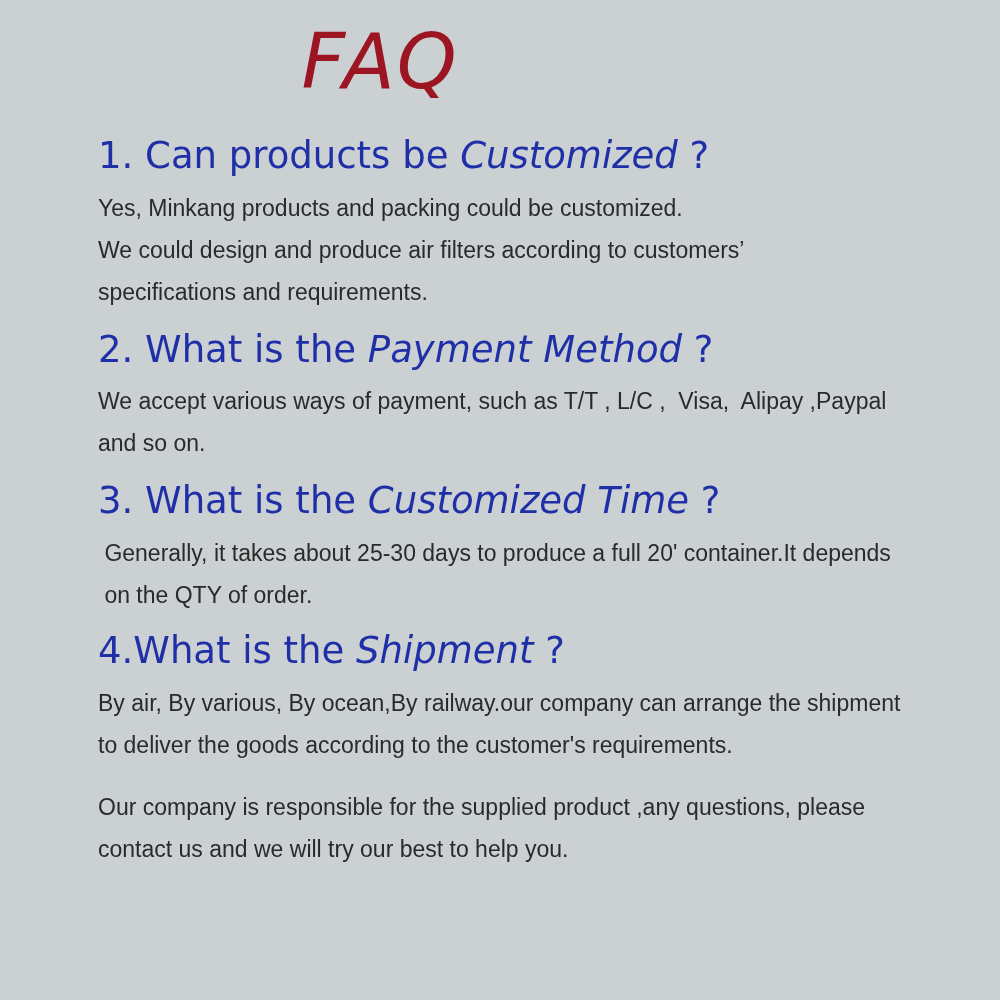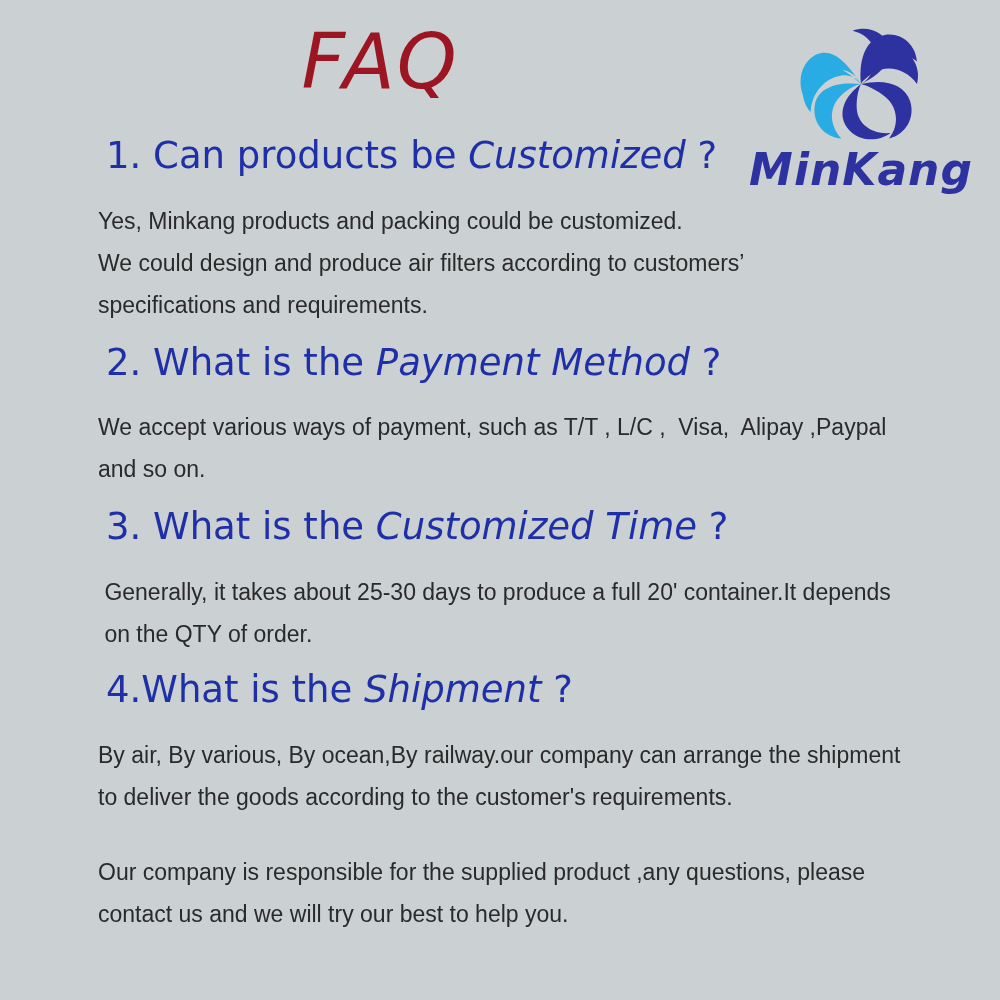--- a/index.html
+++ b/index.html
@@ -77,21 +77,21 @@
     top: 132px;
     width: 880px;
   }
 
   .q-heading {
     color: #1f2fa8;
     font-family: "DejaVu Sans", "Liberation Sans", sans-serif;
     font-weight: 400;
     font-size: 37px;
     line-height: 1.18;
-    margin: 8px;
+    margin: 0;
     white-space: pre;
   }
   .q-heading .em {
     font-style: italic;
   }
 
   .a-block {
     color: #2a2a2a;
     font-family: "Liberation Sans", "DejaVu Sans", sans-serif;
     font-weight: 400;
@@ -99,56 +99,36 @@
     line-height: 42px;
     margin: 0;
     white-space: pre;
   }
 
   .qa {
     margin: 0;
   }
   .qa-1 .q-heading { margin-top: 0; }
   .qa .q-heading   { margin-top: 2px; }
-  .qa .a-block     { margin-top: 22px; }
+  .qa .a-block     { margin-top: 9px; }
 
   .gap-q2 { height: 13px; }
   .gap-q3 { height: 13px; }
   .gap-q4 { height: 11px; }
   .gap-q5 { height: 11px; }
 </style>
 </head>
 <body>
 
 <div class="page">
 
   <div class="header">
 
     <div class="faq-title">FAQ</div>
 
-    <div class="logo-block">
-      <svg class="logo-mark" viewBox="0 0 200 200">
-        <g>
-
-          <path d="M100 100 C 70 72, 46 64, 28 82 C 12 98, 14 124, 28 140 C 30 112, 48 92, 72 88 C 84 86, 94 92, 100 100 Z" fill="#29ace3"></path>
-          <path d="M100 100 C 78 66, 58 48, 36 58 C 16 68, 8 94, 18 118 C 28 92, 50 76, 74 80 C 86 82, 95 90, 100 100 Z" fill="#29ace3"></path>
-
-          <path d="M100 100 C 64 96, 38 106, 34 130 C 30 156, 48 176, 72 178 C 54 158, 54 132, 72 116 C 82 106, 92 102, 100 100 Z" fill="#29ace3"></path>
-
-          <path d="M100 100 C 104 64, 126 42, 150 48 C 174 54, 186 78, 180 100 C 164 78, 138 72, 118 84 C 108 90, 102 96, 100 100 Z" fill="#2e31a0"></path>
-          <path d="M100 100 C 96 60, 110 34, 134 30 C 158 26, 178 44, 180 68 C 160 52, 134 56, 116 74 C 106 84, 101 94, 100 100 Z" fill="#2e31a0"></path>
-
-          <path d="M100 100 C 134 92, 162 100, 170 124 C 178 148, 164 172, 140 178 C 156 158, 152 132, 134 118 C 122 108, 108 102, 100 100 Z" fill="#2e31a0"></path>
-
-          <path d="M100 100 C 76 118, 66 142, 80 162 C 94 182, 124 184, 142 170 C 116 172, 96 158, 94 136 C 93 122, 96 108, 100 100 Z" fill="#2e31a0"></path>
-          <path d="M100 100 C 128 86, 146 68, 140 46 C 134 26, 110 16, 88 24 C 112 30, 126 50, 120 72 C 116 86, 108 96, 100 100 Z" fill="#2e31a0"></path>
-        </g>
-      </svg>
-      <div class="logo-wordmark">MinKang</div>
-    </div>
   </div>
 
   <div class="content">
 
     <div class="qa qa-1">
       <p class="q-heading"><span>1. </span><span>Can products be </span><span class="em">Customized</span><span> ?</span></p>
       <div class="a-block"><div>Yes, Minkang products and packing could be customized.</div><div>We could design and produce air filters according to customers’</div><div>specifications and requirements.</div></div>
     </div>
 
     <div class="gap-q2"></div>

